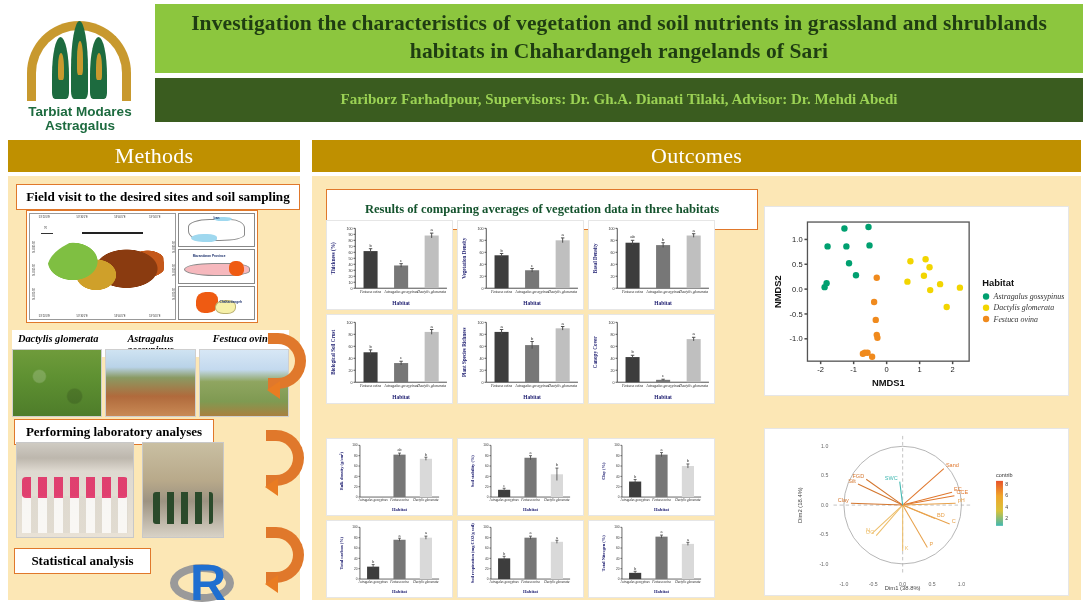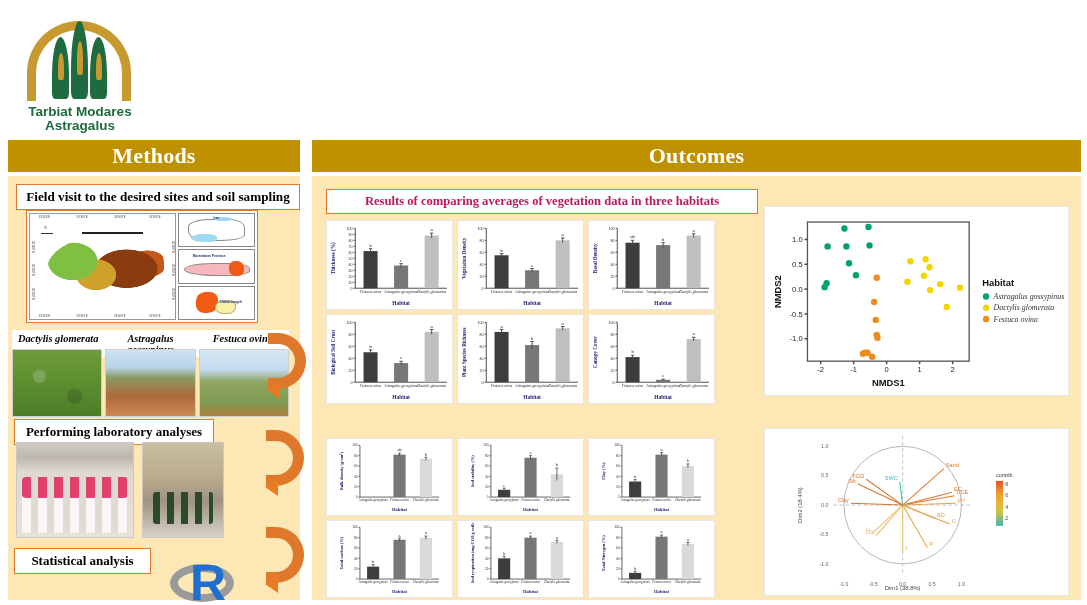--- a/index.html
+++ b/index.html
@@ -30,21 +30,21 @@
     padding: 6px 14px 8px; letter-spacing: .1px;
   }
   .authors-bar {
     margin-top: 5px; background: #3a5c1f; color: #9bd254; text-align: center;
     font-weight: bold; font-size: 15px; padding: 13px 10px 14px;
   }
 
   
   .banner {
     position: absolute; background: #bf9000; color: #ffffff;
-    font-weight: bold; text-align: center; font-size: 22px;
+    font-weight: normal; text-align: center; font-size: 22px;
     display: flex; align-items: center; justify-content: center;
     letter-spacing: .2px;
   }
   .banner-methods { left: 8px; top: 140px; width: 292px; height: 32px; }
   .banner-outcomes { left: 312px; top: 140px; width: 769px; height: 32px; text-align: right; }
 
   
   .methods-panel {
     position: absolute; left: 8px; top: 176px; width: 292px; height: 424px;
     background: #fce7b5;
@@ -139,22 +139,22 @@
   .arrow2 { left: 266px; top: 430px; }
   .arrow3 { left: 266px; top: 527px; }
 
   
   .outcomes-panel {
     position: absolute; left: 312px; top: 176px; width: 769px; height: 424px;
     background: #fce7b5;
   }
   .ocap {
     position: absolute; background: #ffffff; border: 1.3px solid #e0782b;
-    color: #be185d; font-weight: bold; font-size: 12.6px; text-align: center;
-    padding: 4px 8px; white-space: nowrap;
+    color: #14532d; font-weight: bold; font-size: 12.6px; text-align: center;
+    padding: 12px 8px; white-space: nowrap;
   }
   .ocap-veg  { left: 14px; top: 13px; width: 432px; }
   .ocap-soil { left: 14px; top: 233px; width: 440px; }
 
   .chartbox { position: absolute; background: #ffffff; border: 1px solid #e6e6e6; }
 
   
   .vg-c1r1 { left: 14px;  top: 44px;  width: 127px; height: 90px; }
   .vg-c2r1 { left: 145px; top: 44px;  width: 127px; height: 90px; }
   .vg-c3r1 { left: 276px; top: 44px;  width: 127px; height: 90px; }
@@ -192,20 +192,24 @@
       <div class="logo-leaf lf1"></div>
       <div class="logo-leaf lf2"></div>
       <div class="logo-leaf lf3"></div>
     </div>
     <div class="logo-text">
       <div>Tarbiat Modares</div>
       <div>Astragalus</div>
     </div>
   </div>
 
+  <div class="title-block">
+    <div class="title-bar">Investigation the characteristics of vegetation and soil nutrients in grassland and shrublands habitats in Chahardangeh rangelands of Sari</div>
+    <div class="authors-bar">Fariborz Farhadpour, Supervisors: Dr. Gh.A. Dianati Tilaki, Advisor: Dr. Mehdi Abedi</div>
+  </div>
 </div>
 
 <div class="banner banner-methods">Methods</div>
 <div class="banner banner-outcomes">Outcomes</div>
 
 <div class="methods-panel">
 
   <div class="mcap mcap-field">Field visit to the desired sites and soil sampling</div>
 
   <div class="map-fig">

